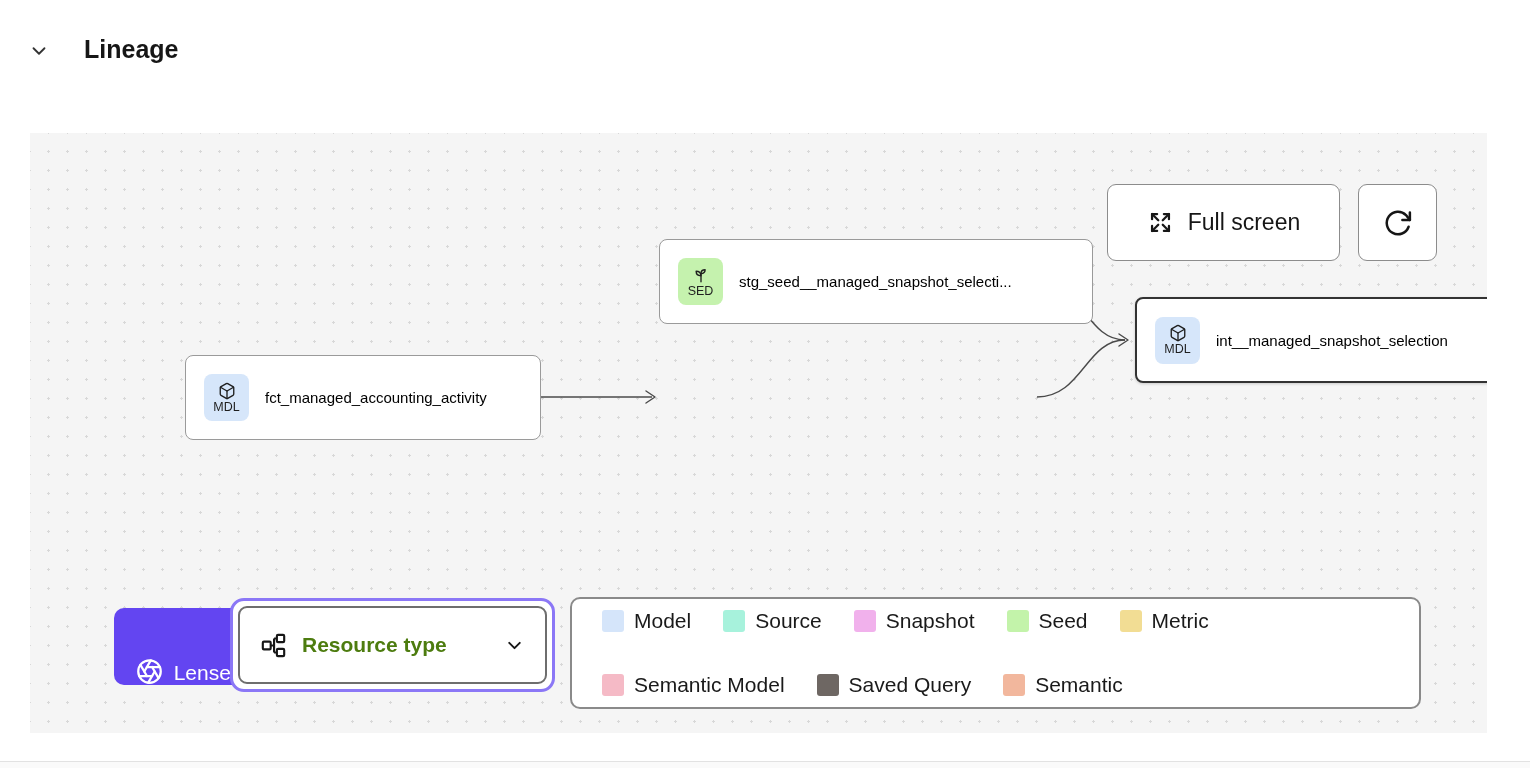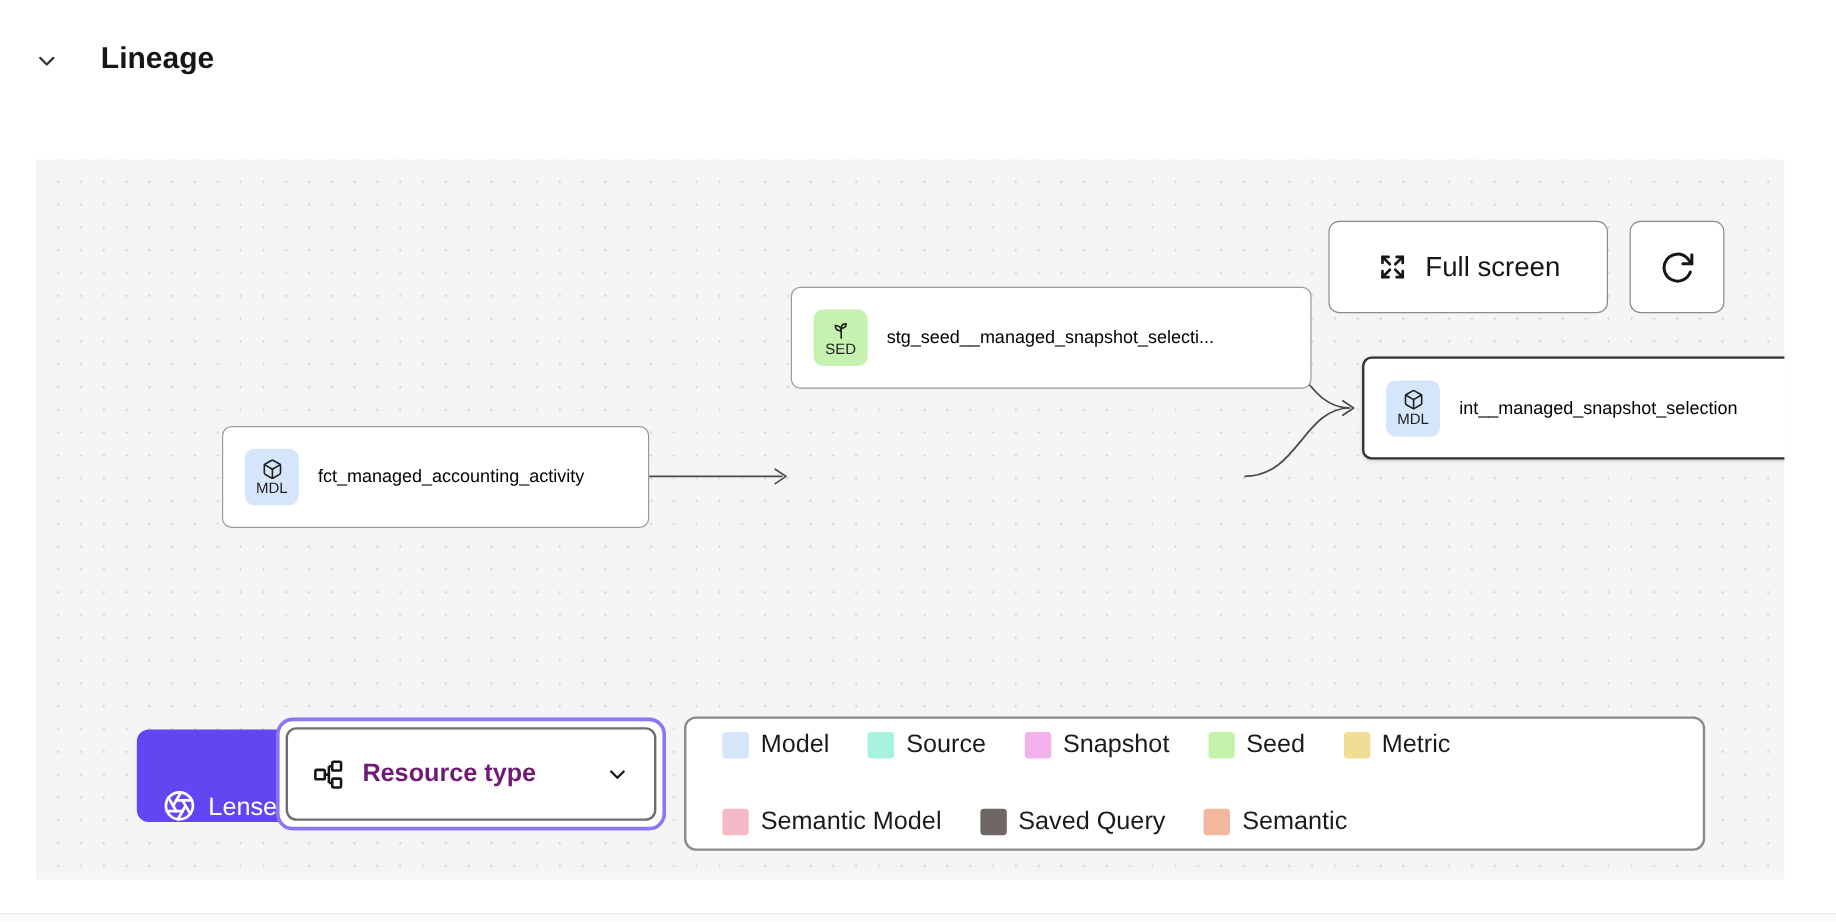--- a/index.html
+++ b/index.html
@@ -40,21 +40,21 @@
   
   .lenses-btn { position:absolute; left:48px; top:475px; width:149px; height:77px;
                 border-radius:10px; display:flex; align-items:flex-end; justify-content:center;
                 gap:11px; color:#ffffff; cursor:pointer;margin-left:36px; }
   .lenses-label { font-size:21px; font-weight:500; }
   .dropdown-ring { position:absolute; left:200px; top:465px; width:325px; height:94px;
                    border:3px solid #8b77f6; border-radius:14px; background:#ffffff; padding:5px; }
   .dropdown-btn { width:100%; height:100%; background:#ffffff; border:2px solid #6e6e6e;
                   border-radius:9px; display:flex; align-items:center; padding:0 20px;
                   gap:15px; cursor:pointer; }
-  .dropdown-label { font-size:21px; font-weight:600; color:#701a75; flex:1; }
+  .dropdown-label { font-size:21px; font-weight:600; color:#4d7c0f; flex:1; }
 
   
   .legend { position:absolute; left:540px; top:438px; width:851px; height:112px;
             background:#ffffff; border:2px solid #8a8a8a; border-radius:10px;
             display:flex; flex-direction:column; justify-content:space-between; gap:15px;
             padding:10px 30px;margin-top:26px; }
   .legend-row { display:flex; align-items:center; gap:32px; }
   .legend-item { display:flex; align-items:center; gap:10px; }
   .legend-item .swatch { width:22px; height:22px; border-radius:3px; display:inline-block; }
   .legend-item span:last-child { font-size:21px; color:#1a1a1a; }

